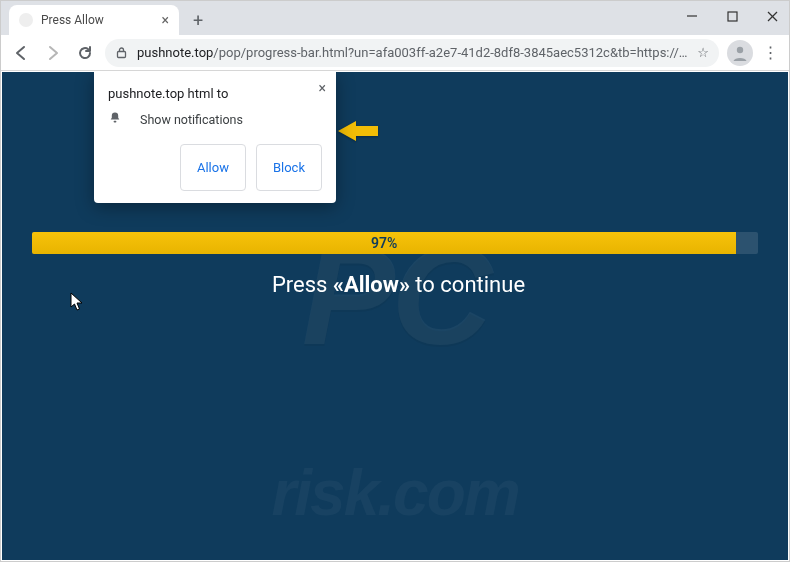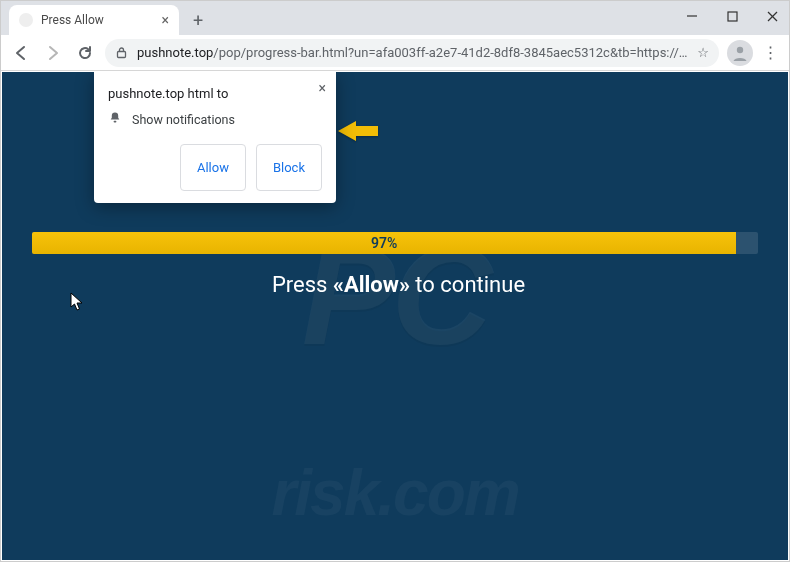--- a/index.html
+++ b/index.html
@@ -40,21 +40,21 @@
 .progress-wrap { position:absolute; left:30px; right:30px; top:160px; height:22px; background: rgba(255,255,255,0.12); border-radius:2px; }
 .progress-fill { height:100%; background: linear-gradient(#f7c20a,#e8b400); border-radius:2px 0 0 2px; position:relative; }
 .progress-label { position:absolute; left:50%; top:50%; transform:translate(-50%,-50%); color:#0f3b5c; font-weight:600; font-size:14px; }
 
 .instruction { position:absolute; top:200px; left:7px; right:0; text-align:center; color:#fff; font-size:22px; font-family: "Trebuchet MS", Verdana, sans-serif; }
 .instruction b { font-weight:700; }
 
 
 .perm { position:absolute; left:92px; top:0; width:242px; background:#fff; border-radius:0 0 4px 4px; box-shadow: 0 4px 18px rgba(0,0,0,0.35); padding:14px 14px 12px 14px; z-index:10; }
 .perm .perm-title { font-size:13px; color:#202124; margin-bottom:10px; }
-.perm .perm-line { display:flex; align-items:center; gap:10px; font-size:12.5px; color:#3c4043; margin-bottom:16px; }
+.perm .perm-line { display:flex; align-items:center; gap:18px; font-size:12.5px; color:#3c4043; margin-bottom:16px; }
 .perm .perm-actions { display:flex; justify-content:flex-end; gap:10px; }
 .perm .perm-btn { border:1px solid #dadce0; background:#fff; color:#1a73e8; font-size:13px; padding:15px 16px; border-radius:4px; cursor:pointer; }
 .perm .perm-close { position:absolute; right:10px; top:8px; color:#5f6368; font-size:14px; cursor:pointer; }
 
 
 .arrow { position:absolute; left:336px; top:48px; z-index:9; }
 .arrow svg { filter: drop-shadow(0 1px 1px rgba(0,0,0,0.3)); }
 
 .cursor { position:absolute; left:68px; top:220px; z-index:20; }
 

